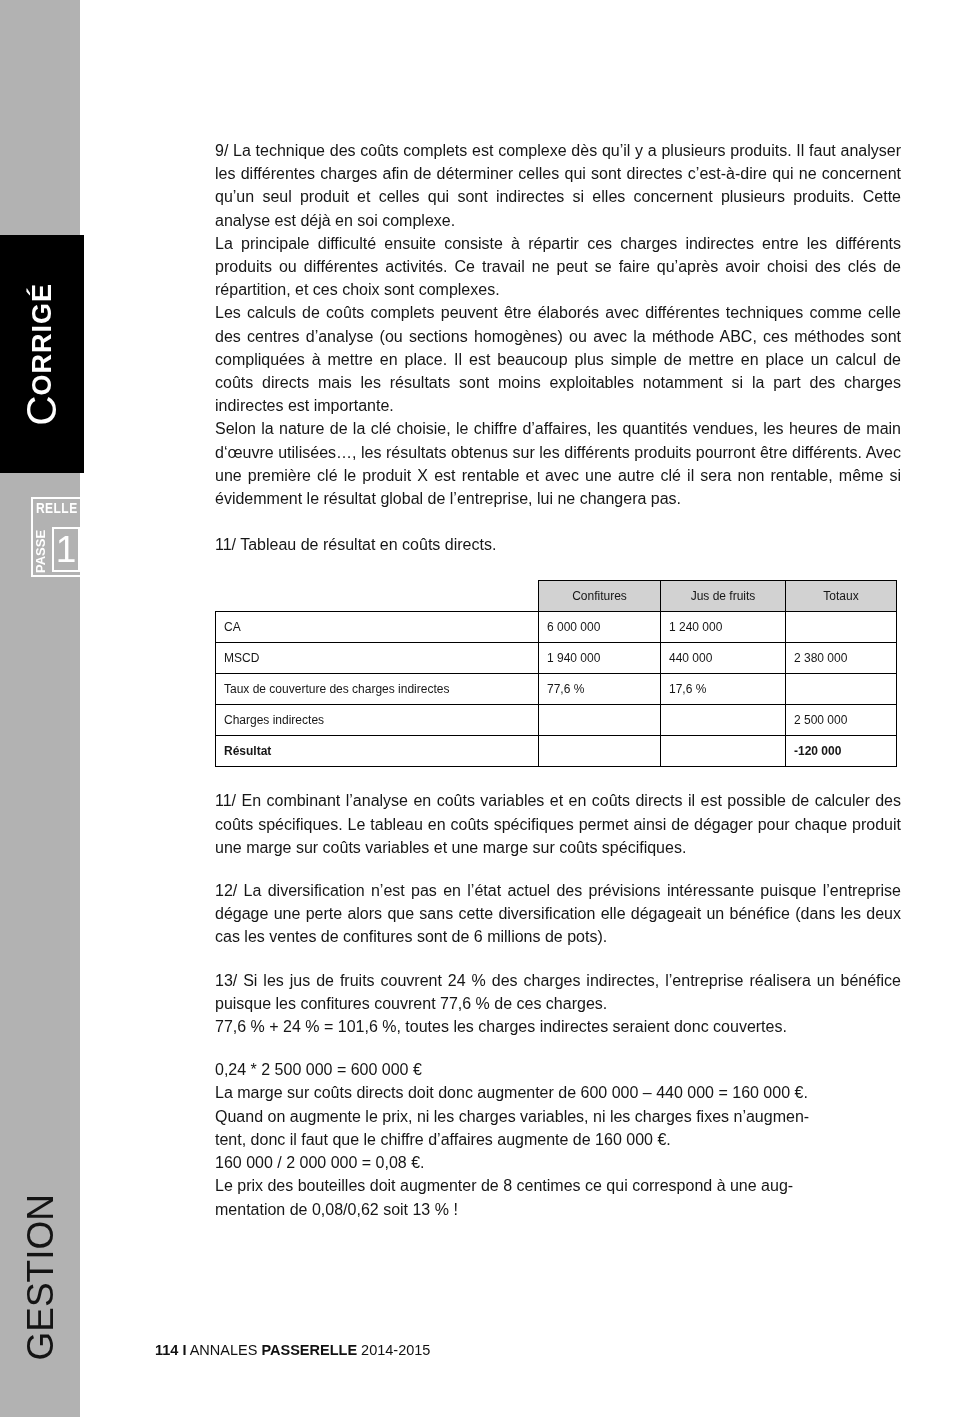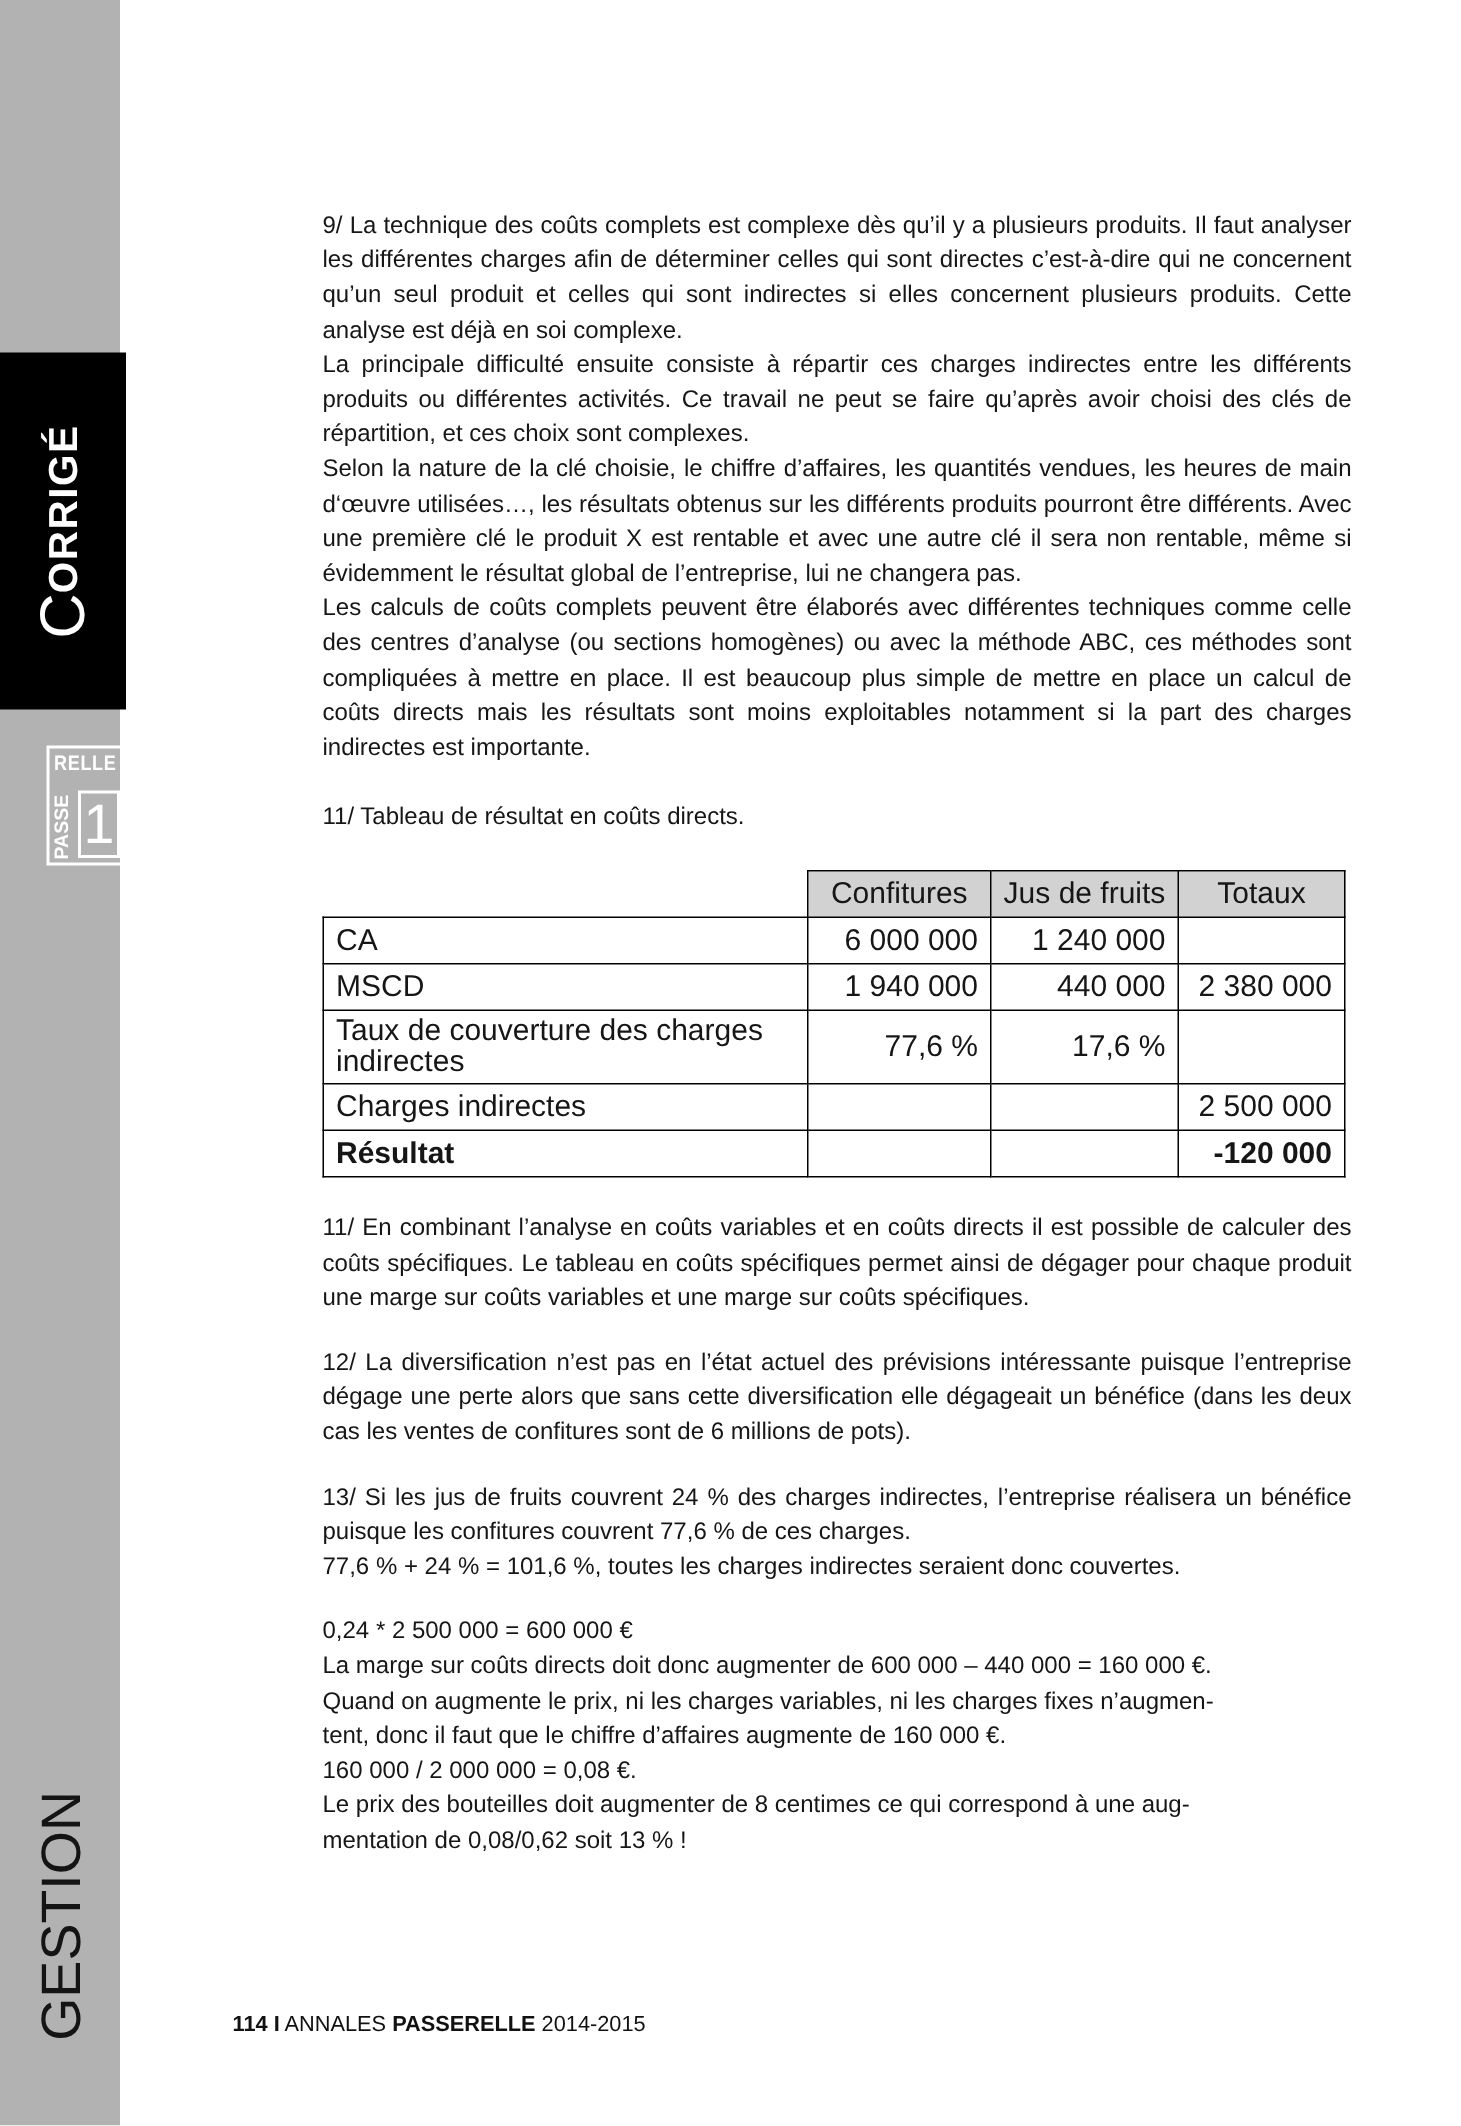--- a/index.html
+++ b/index.html
@@ -51,31 +51,31 @@
   .content p{
     margin:0;font-size:16px;line-height:23.2px;text-align:justify;color:#161616;
   }
   .content p.gap{margin-top:23px;}
   .content p.gap20{margin-top:20px;}
   .content p.preline{white-space:pre-line;text-align:left;}
   .content p.noj{text-align:left;}
   
   table.rtable{
     border-collapse:collapse;margin-top:24px;margin-bottom:22px;
-    width:681px;table-layout:fixed;font-size:20px;color:#161616;
+    width:681px;table-layout:fixed;font-size:12px;color:#161616;
   }
   table.rtable td, table.rtable th{
     border:1.5px solid #000;padding:3px 8px;font-weight:400;
     line-height:21px;vertical-align:middle;box-sizing:border-box;
   }
   table.rtable th{background:#d2d2d2;text-align:center;height:31px;}
   table.rtable th.blank{border:none;background:#fff;}
   table.rtable td{height:31px;}
   table.rtable td.lbl{text-align:left;}
-  table.rtable td.num{text-align:right;}
+  table.rtable td.num{text-align:left;}
   table.rtable tr.bold td{font-weight:700;}
   
   .footer{position:absolute;left:155px;top:1342px;font-size:14.5px;color:#111;}
   .f-bold{font-weight:700;}
   .f-reg{font-weight:400;}
 </style>
 </head>
 <body>
 
 <div class="gray-strip"></div>
@@ -92,22 +92,22 @@
     </span>
 </div>
 
 <div class="gestion">
   <span>GESTION</span>
 </div>
 
 <div class="content">
   <p>9/ La technique des coûts complets est complexe dès qu’il y a plusieurs produits. Il faut analyser les différentes charges afin de déterminer celles qui sont directes c’est-à-dire qui ne concernent qu’un seul produit et celles qui sont indirectes si elles concernent plusieurs produits. Cette analyse est déjà en soi complexe.</p>
   <p>La principale difficulté ensuite consiste à répartir ces charges indirectes entre les différents produits ou différentes activités. Ce travail ne peut se faire qu’après avoir choisi des clés de répartition, et ces choix sont complexes.</p>
+  <p>Les calculs de coûts complets peuvent être élaborés avec différentes techniques comme celle des centres d’analyse (ou sections homogènes) ou avec la méthode ABC, ces méthodes sont compliquées à mettre en place. Il est beaucoup plus simple de mettre en place un calcul de coûts directs mais les résultats sont moins exploitables notamment si la part des charges indirectes est importante.</p>
   <p>Selon la nature de la clé choisie, le chiffre d’affaires, les quantités vendues, les heures de main d‘œuvre utilisées…, les résultats obtenus sur les différents produits pourront être différents. Avec une première clé le produit X est rentable et avec une autre clé il sera non rentable, même si évidemment le résultat global de l’entreprise, lui ne changera pas.</p>
-  <p>Les calculs de coûts complets peuvent être élaborés avec différentes techniques comme celle des centres d’analyse (ou sections homogènes) ou avec la méthode ABC, ces méthodes sont compliquées à mettre en place. Il est beaucoup plus simple de mettre en place un calcul de coûts directs mais les résultats sont moins exploitables notamment si la part des charges indirectes est importante.</p>
   <p class="gap noj">11/ Tableau de résultat en coûts directs.</p>
 
   <table class="rtable">
     <colgroup>
       <col style="width:323px">
         <col style="width:122px">
         <col style="width:125px">
         <col style="width:111px">
     </colgroup>
     <thead>

